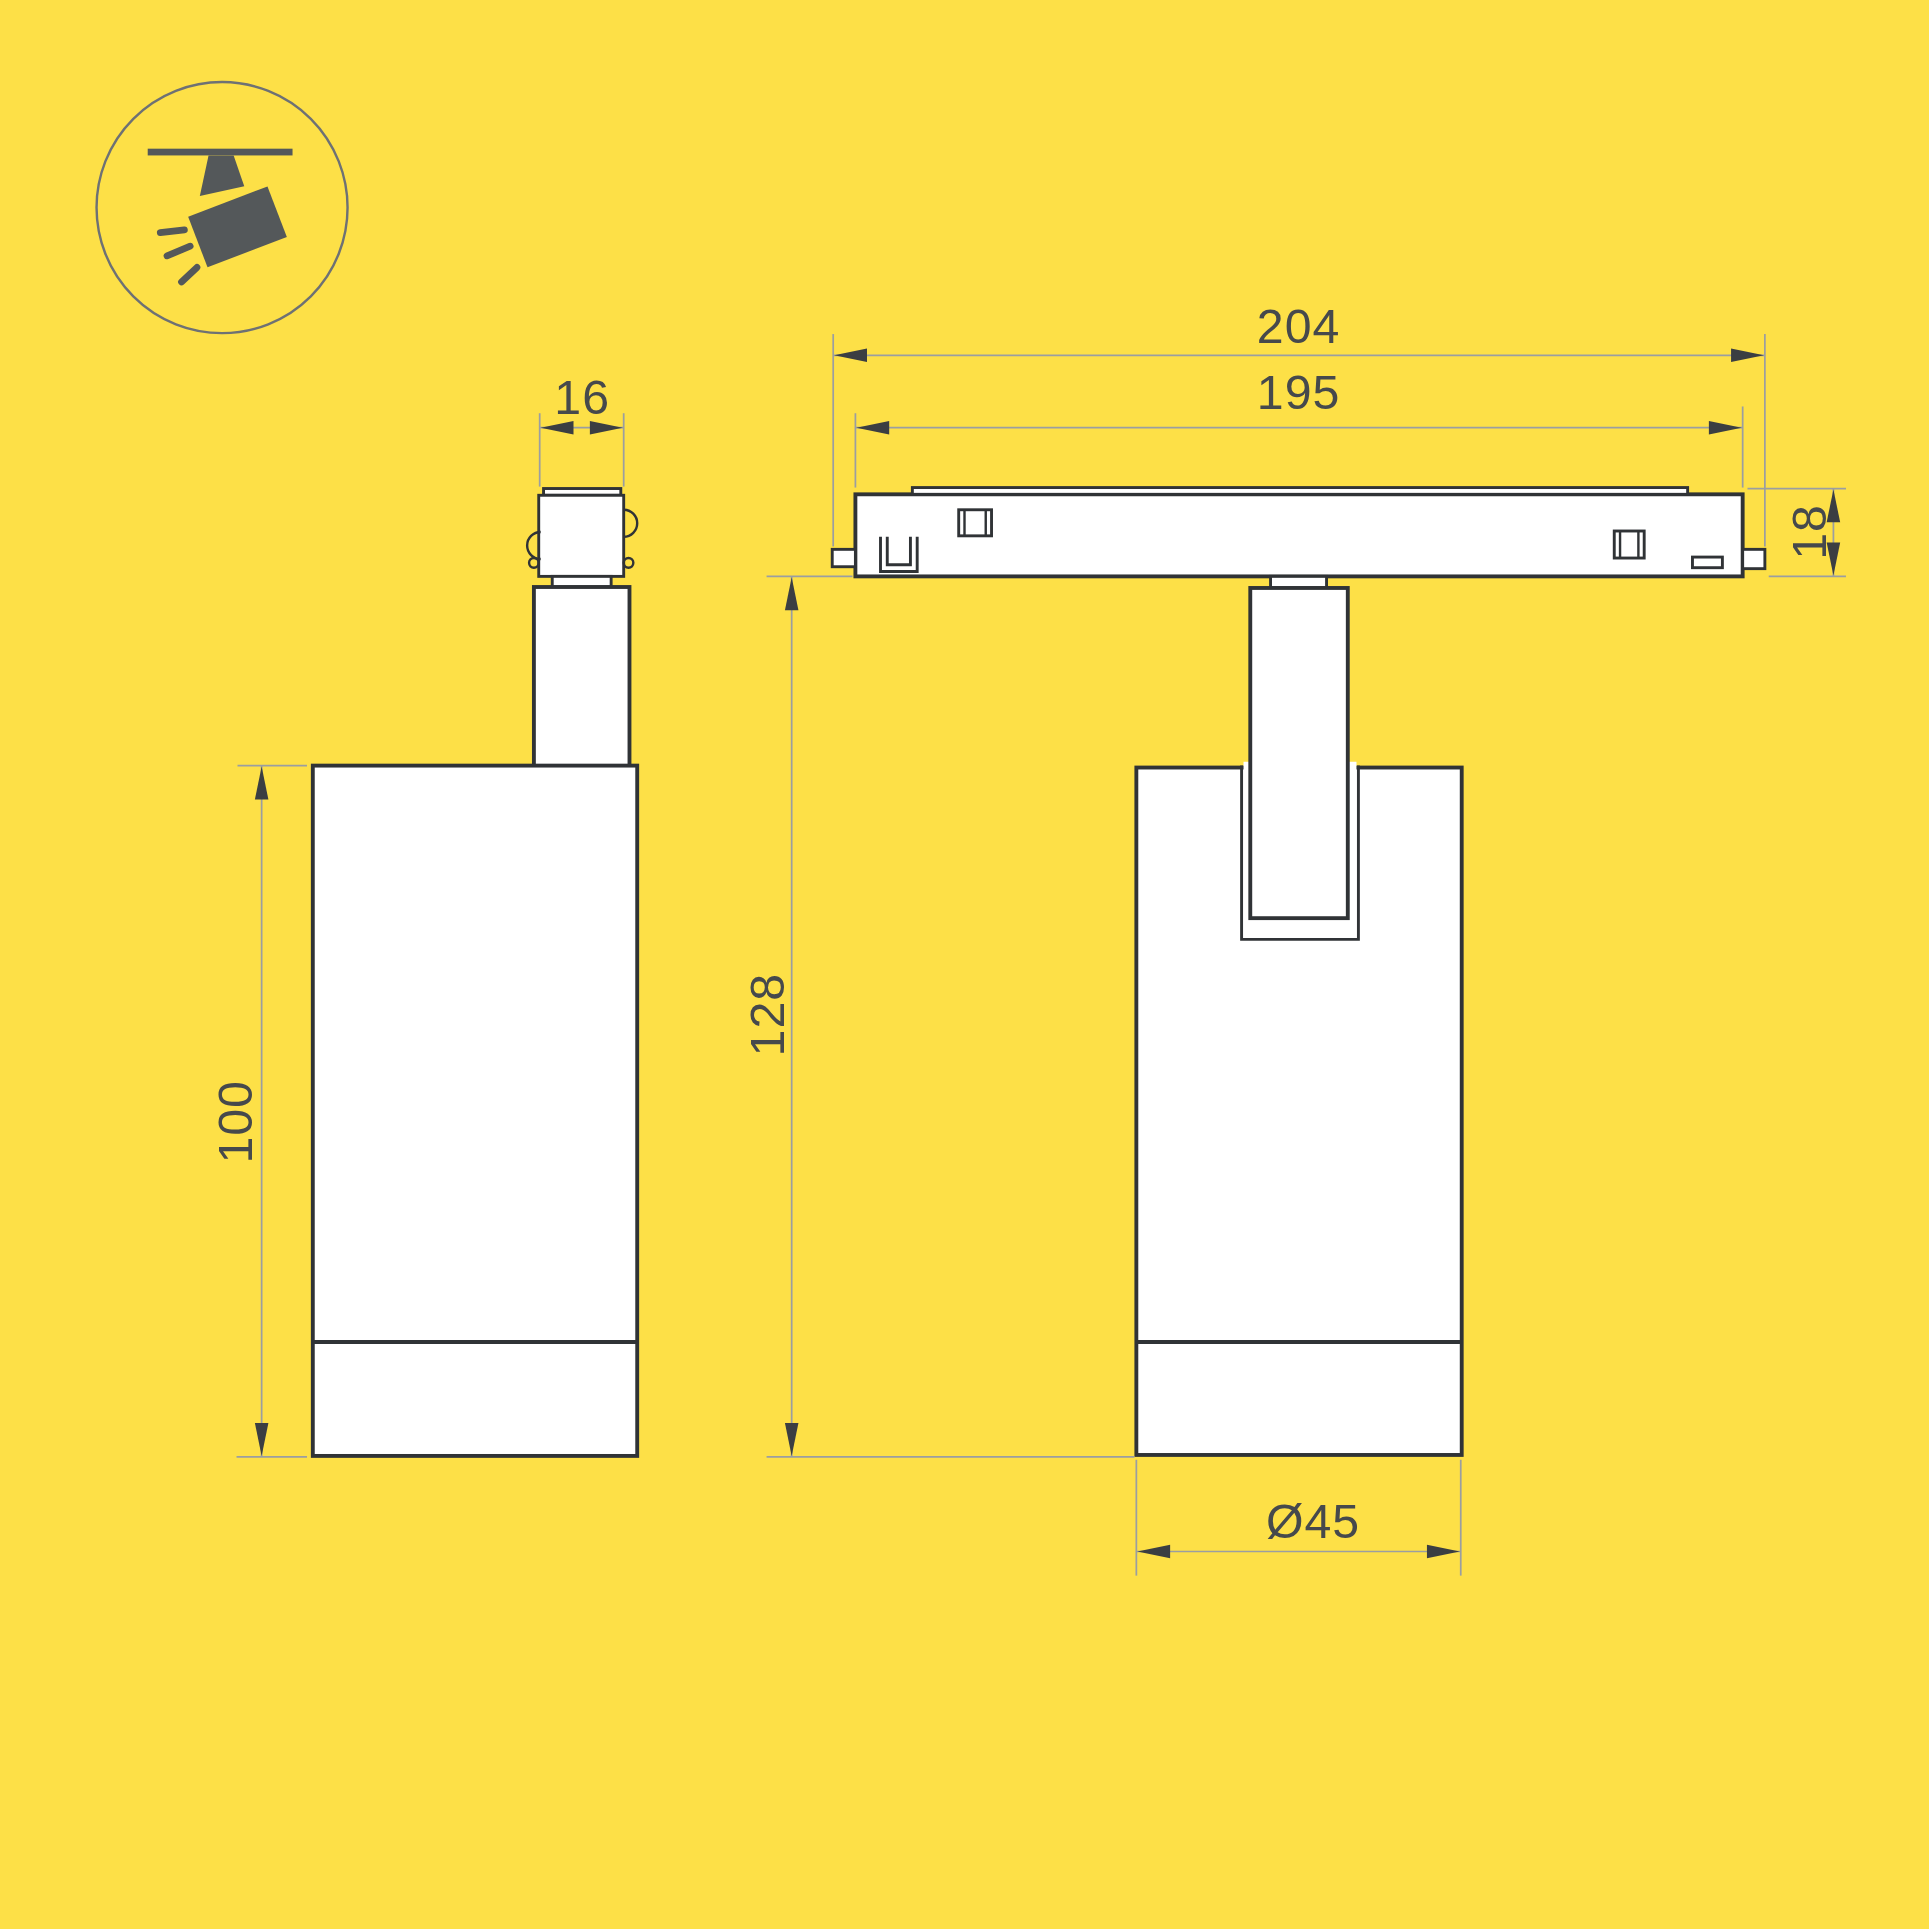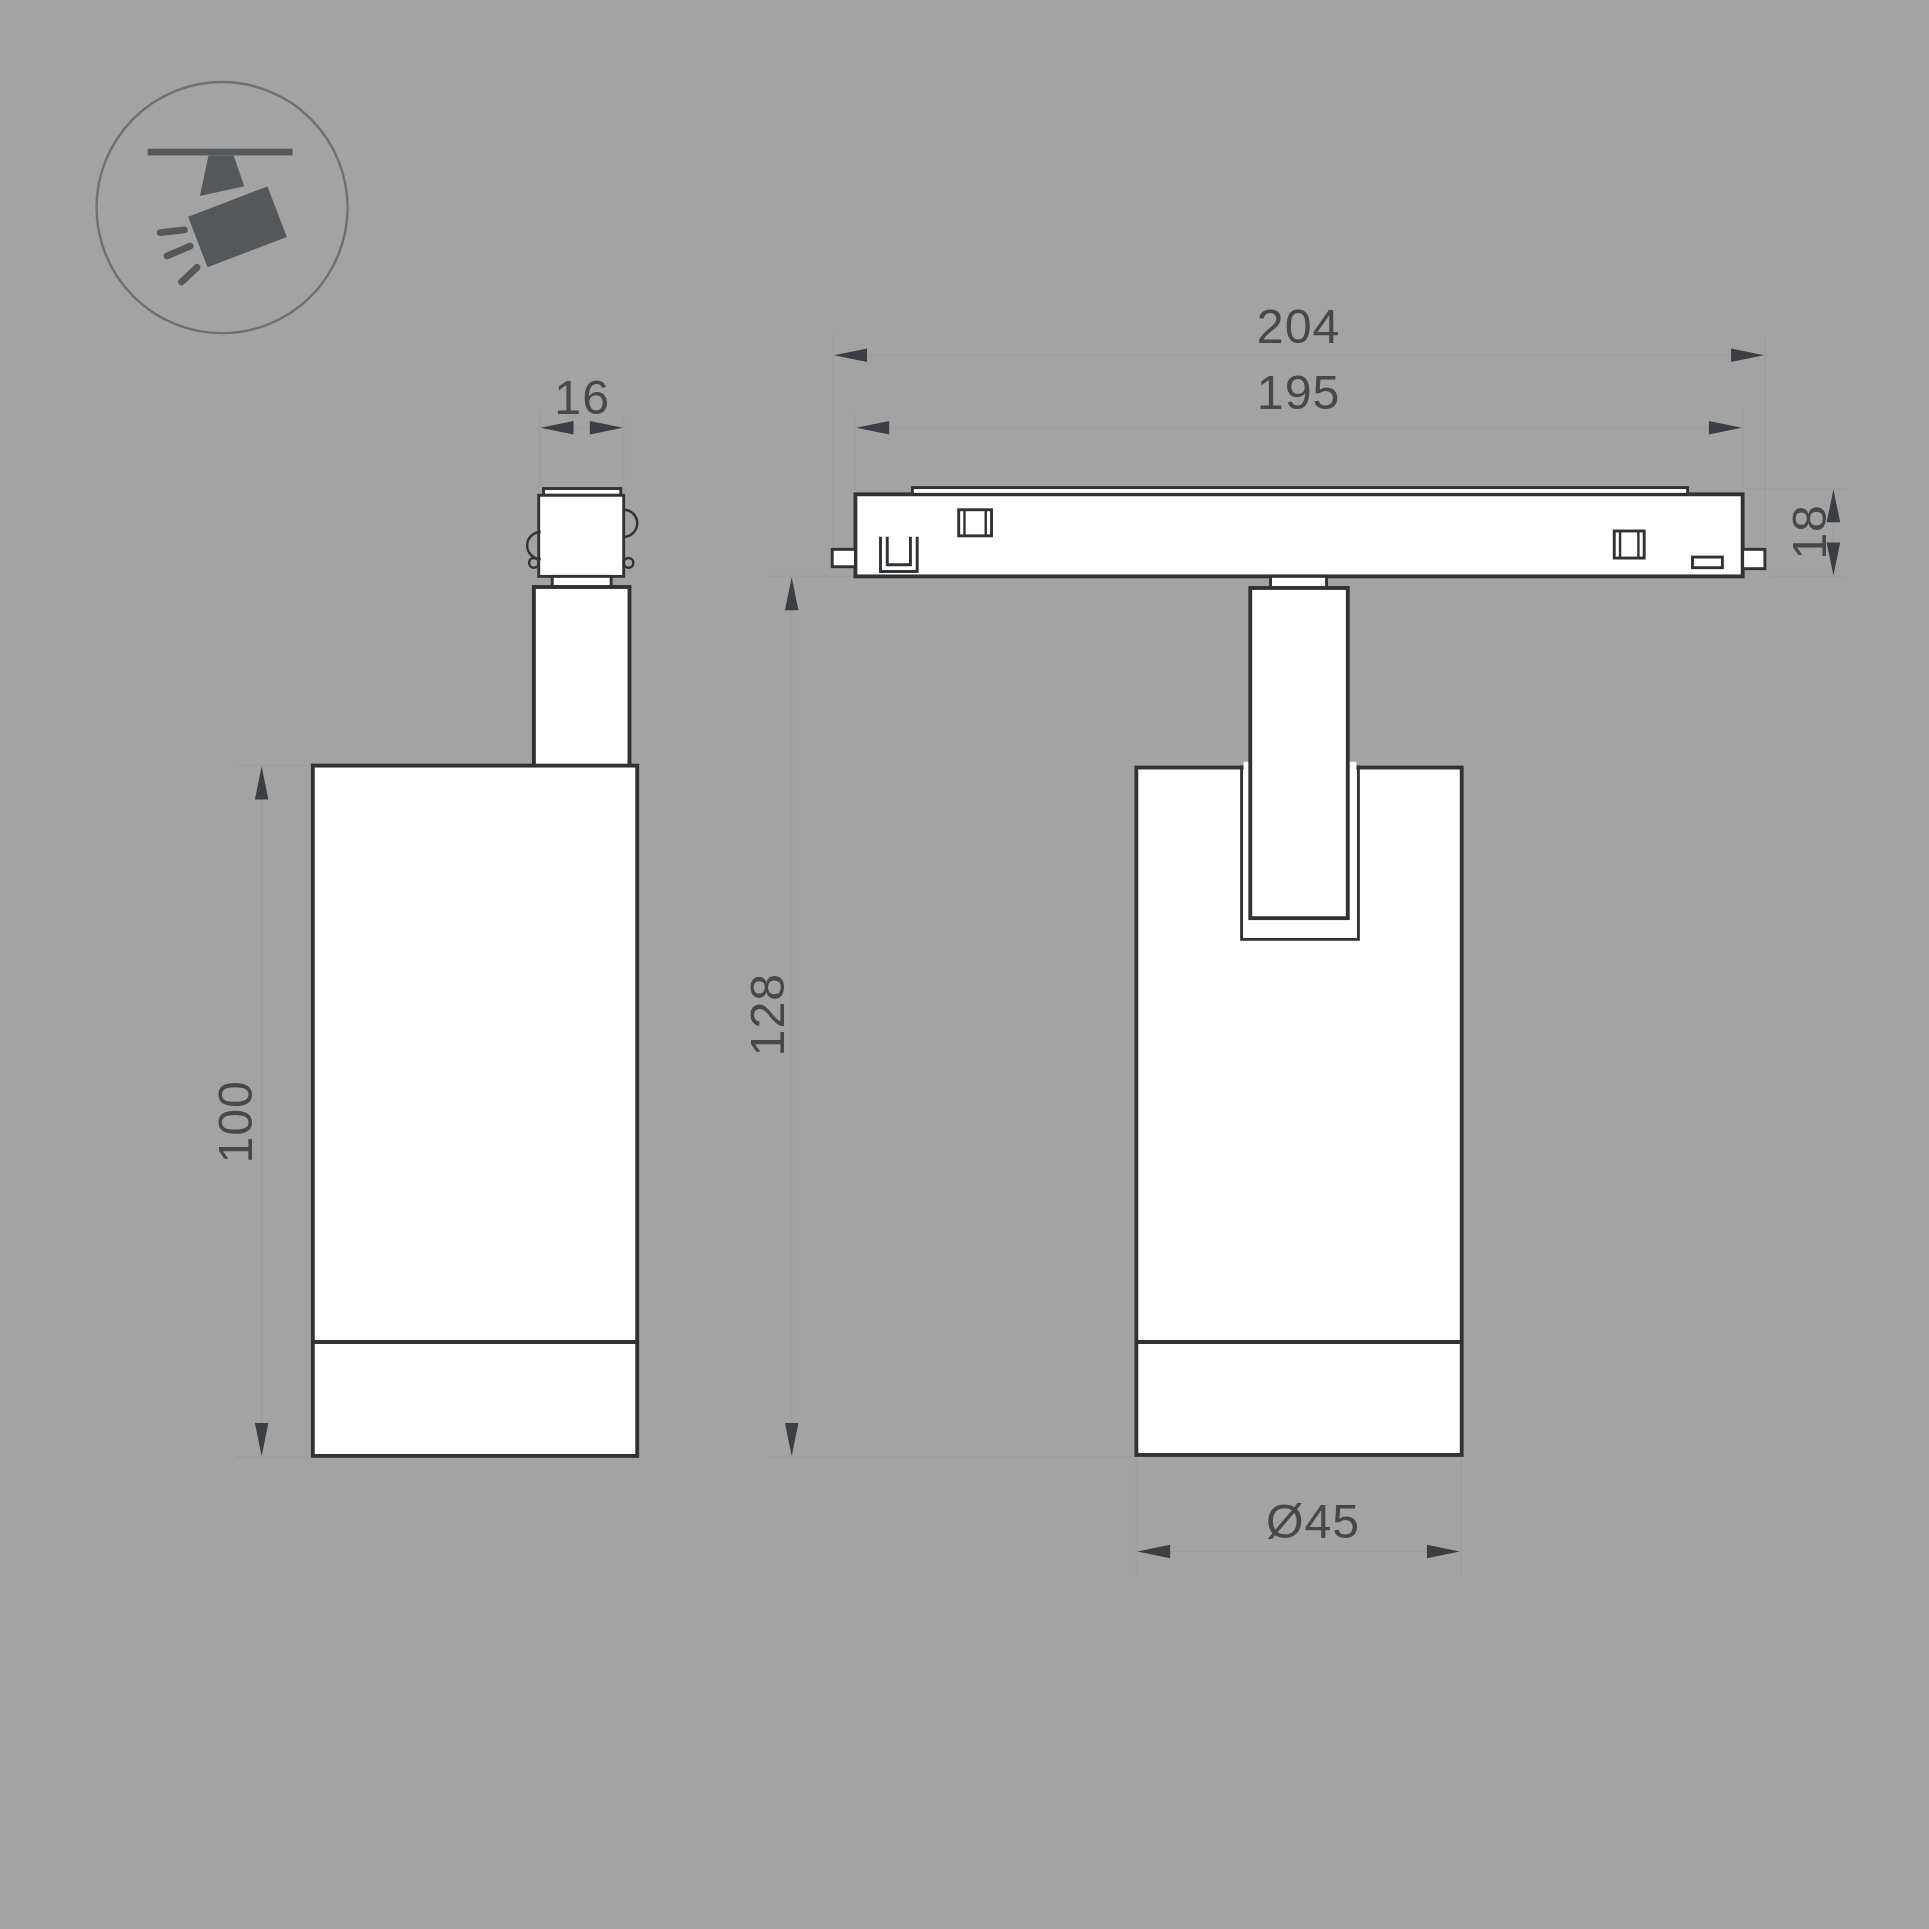--- a/index.html
+++ b/index.html
@@ -1,19 +1,19 @@
 <!DOCTYPE html>
 <html><head>
 <meta charset="utf-8">
 <style>
   html,body{margin:0;padding:0;background:#ffffff;}
   .canvas{
     position:relative;
     width:1929px;height:1929px;
-    background:#a3a3a3;
+    background:#fde047;
     font-family:"Liberation Sans", sans-serif;
     overflow:hidden;
   }
   svg{display:block;width:1929px;height:1929px;}
   .outline{fill:none;stroke:#303336;stroke-width:4;}
   .outline-fill{fill:#ffffff;stroke:#303336;stroke-width:4;}
   .detail{fill:#ffffff;stroke:#303336;stroke-width:3;}
   .detail-line{fill:none;stroke:#303336;stroke-width:3;}
   .thin-detail{fill:none;stroke:#303336;stroke-width:2.5;}
   .eraser{fill:#ffffff;stroke:none;}

